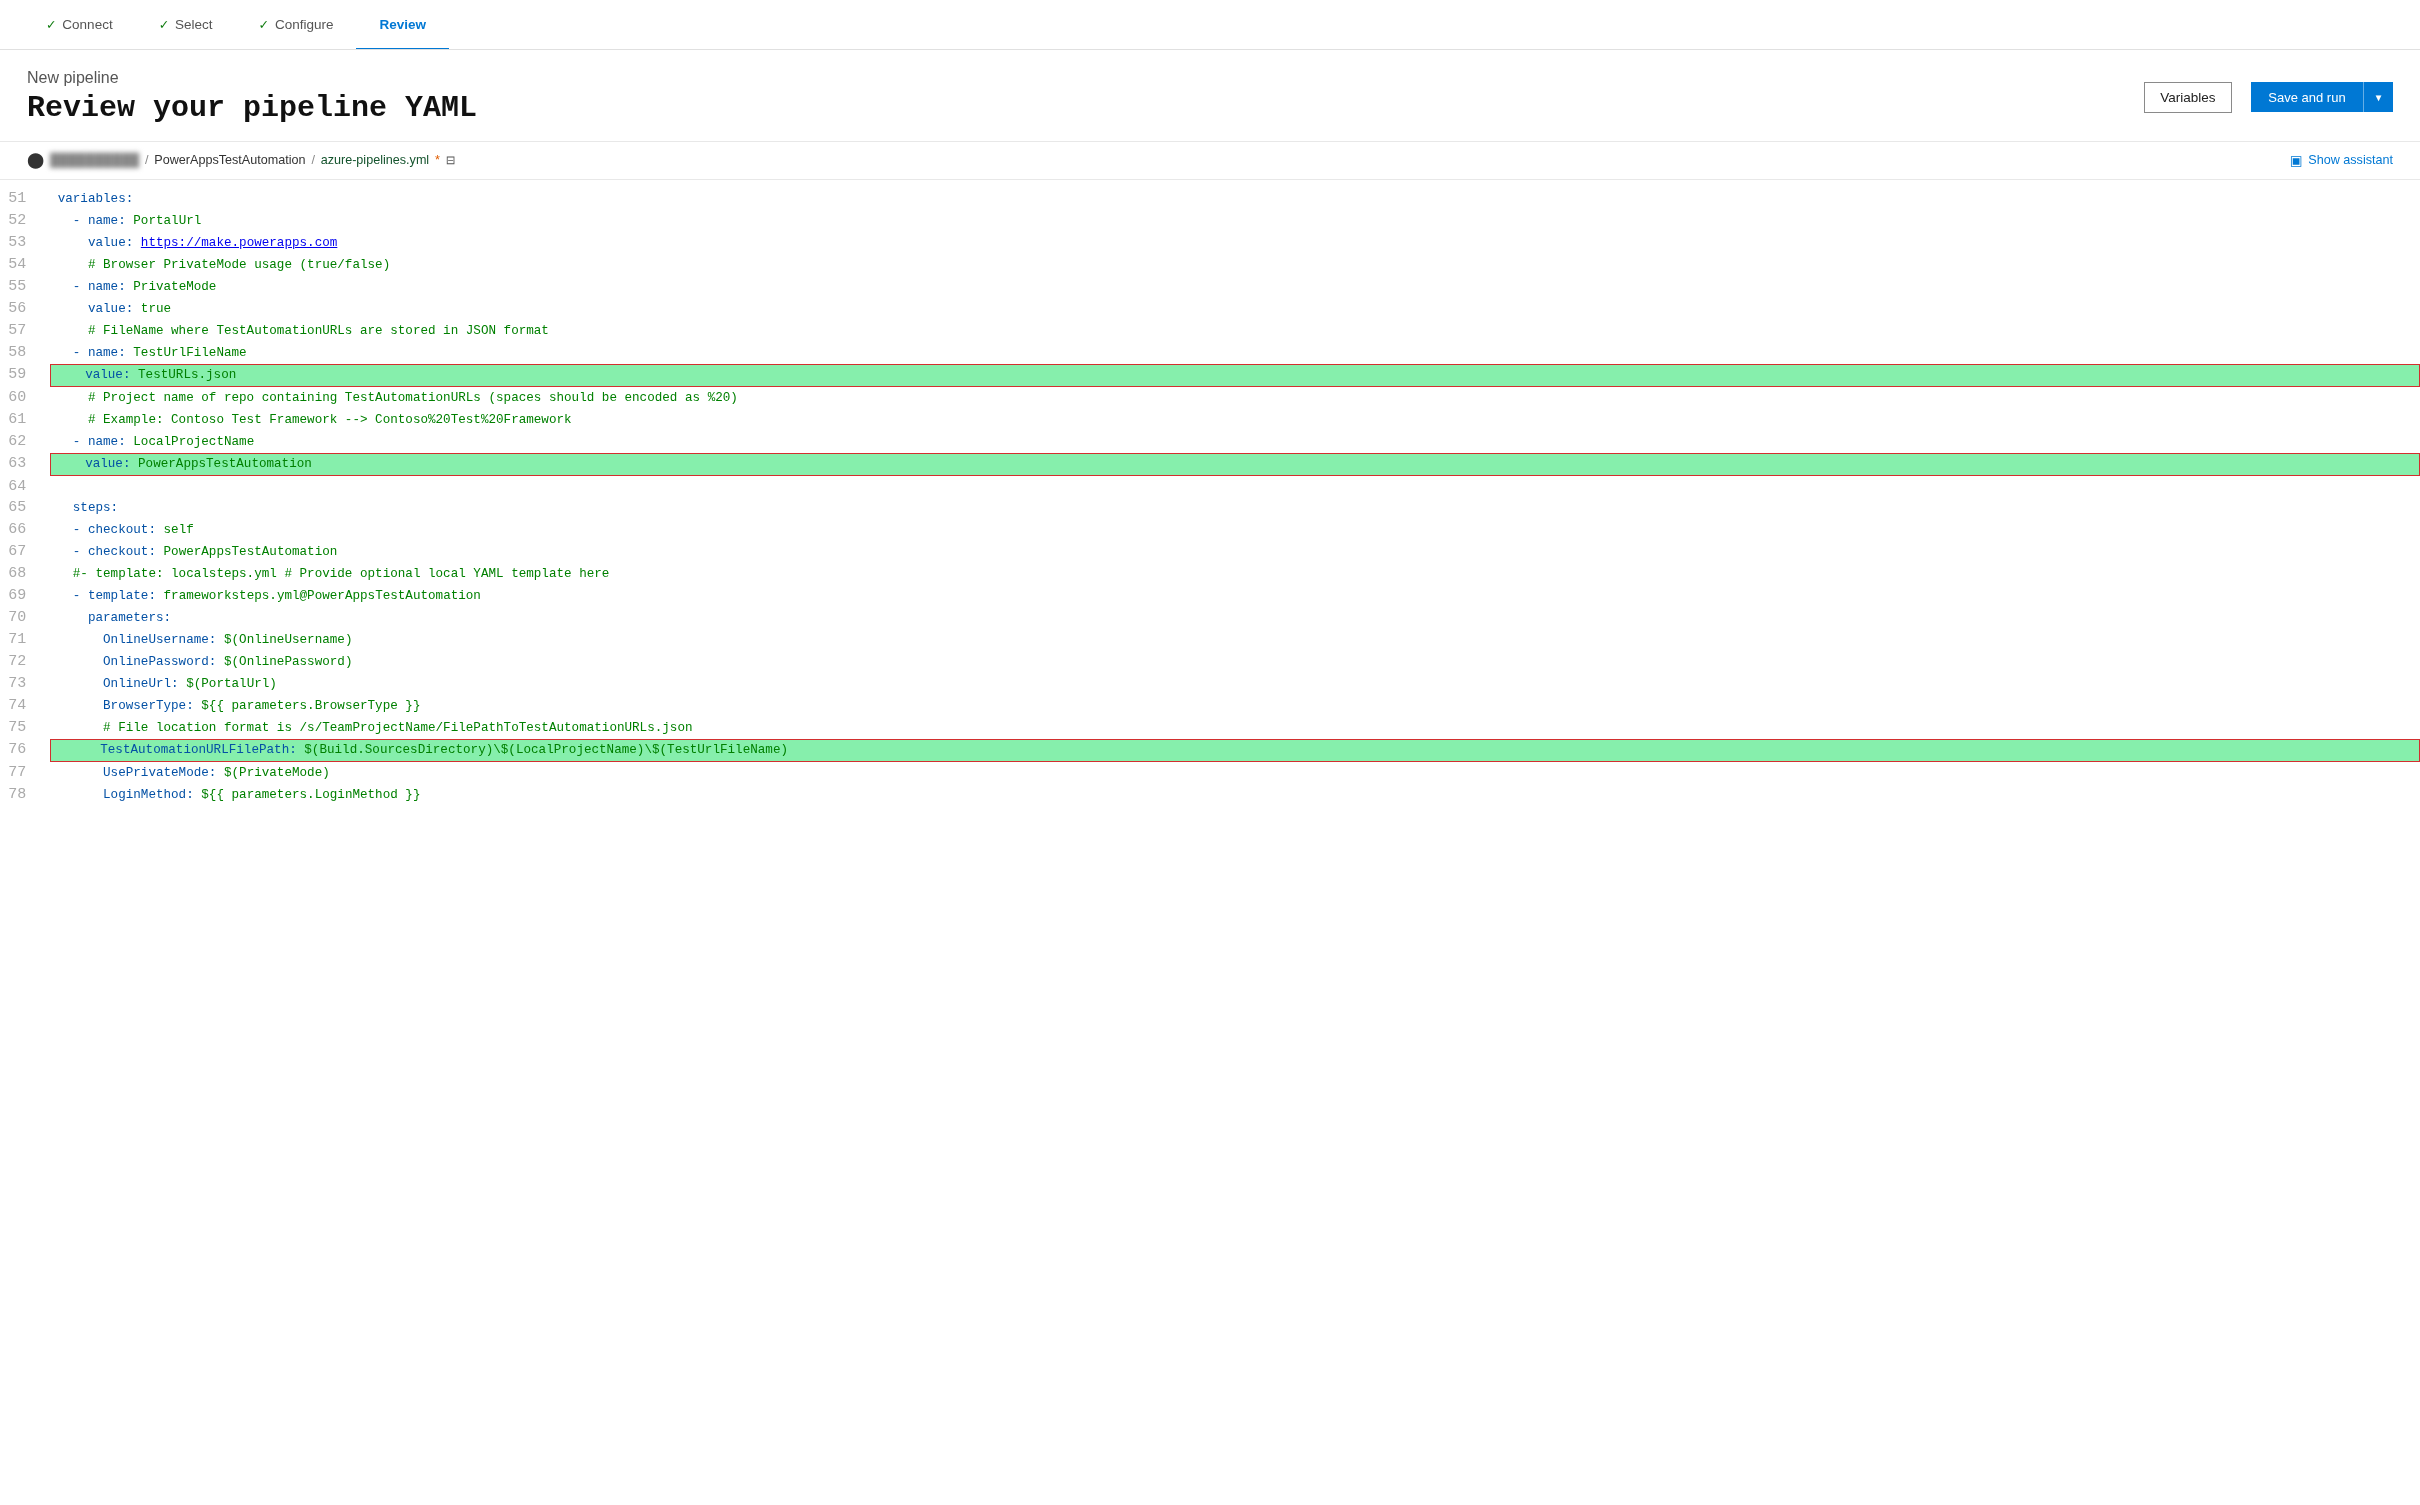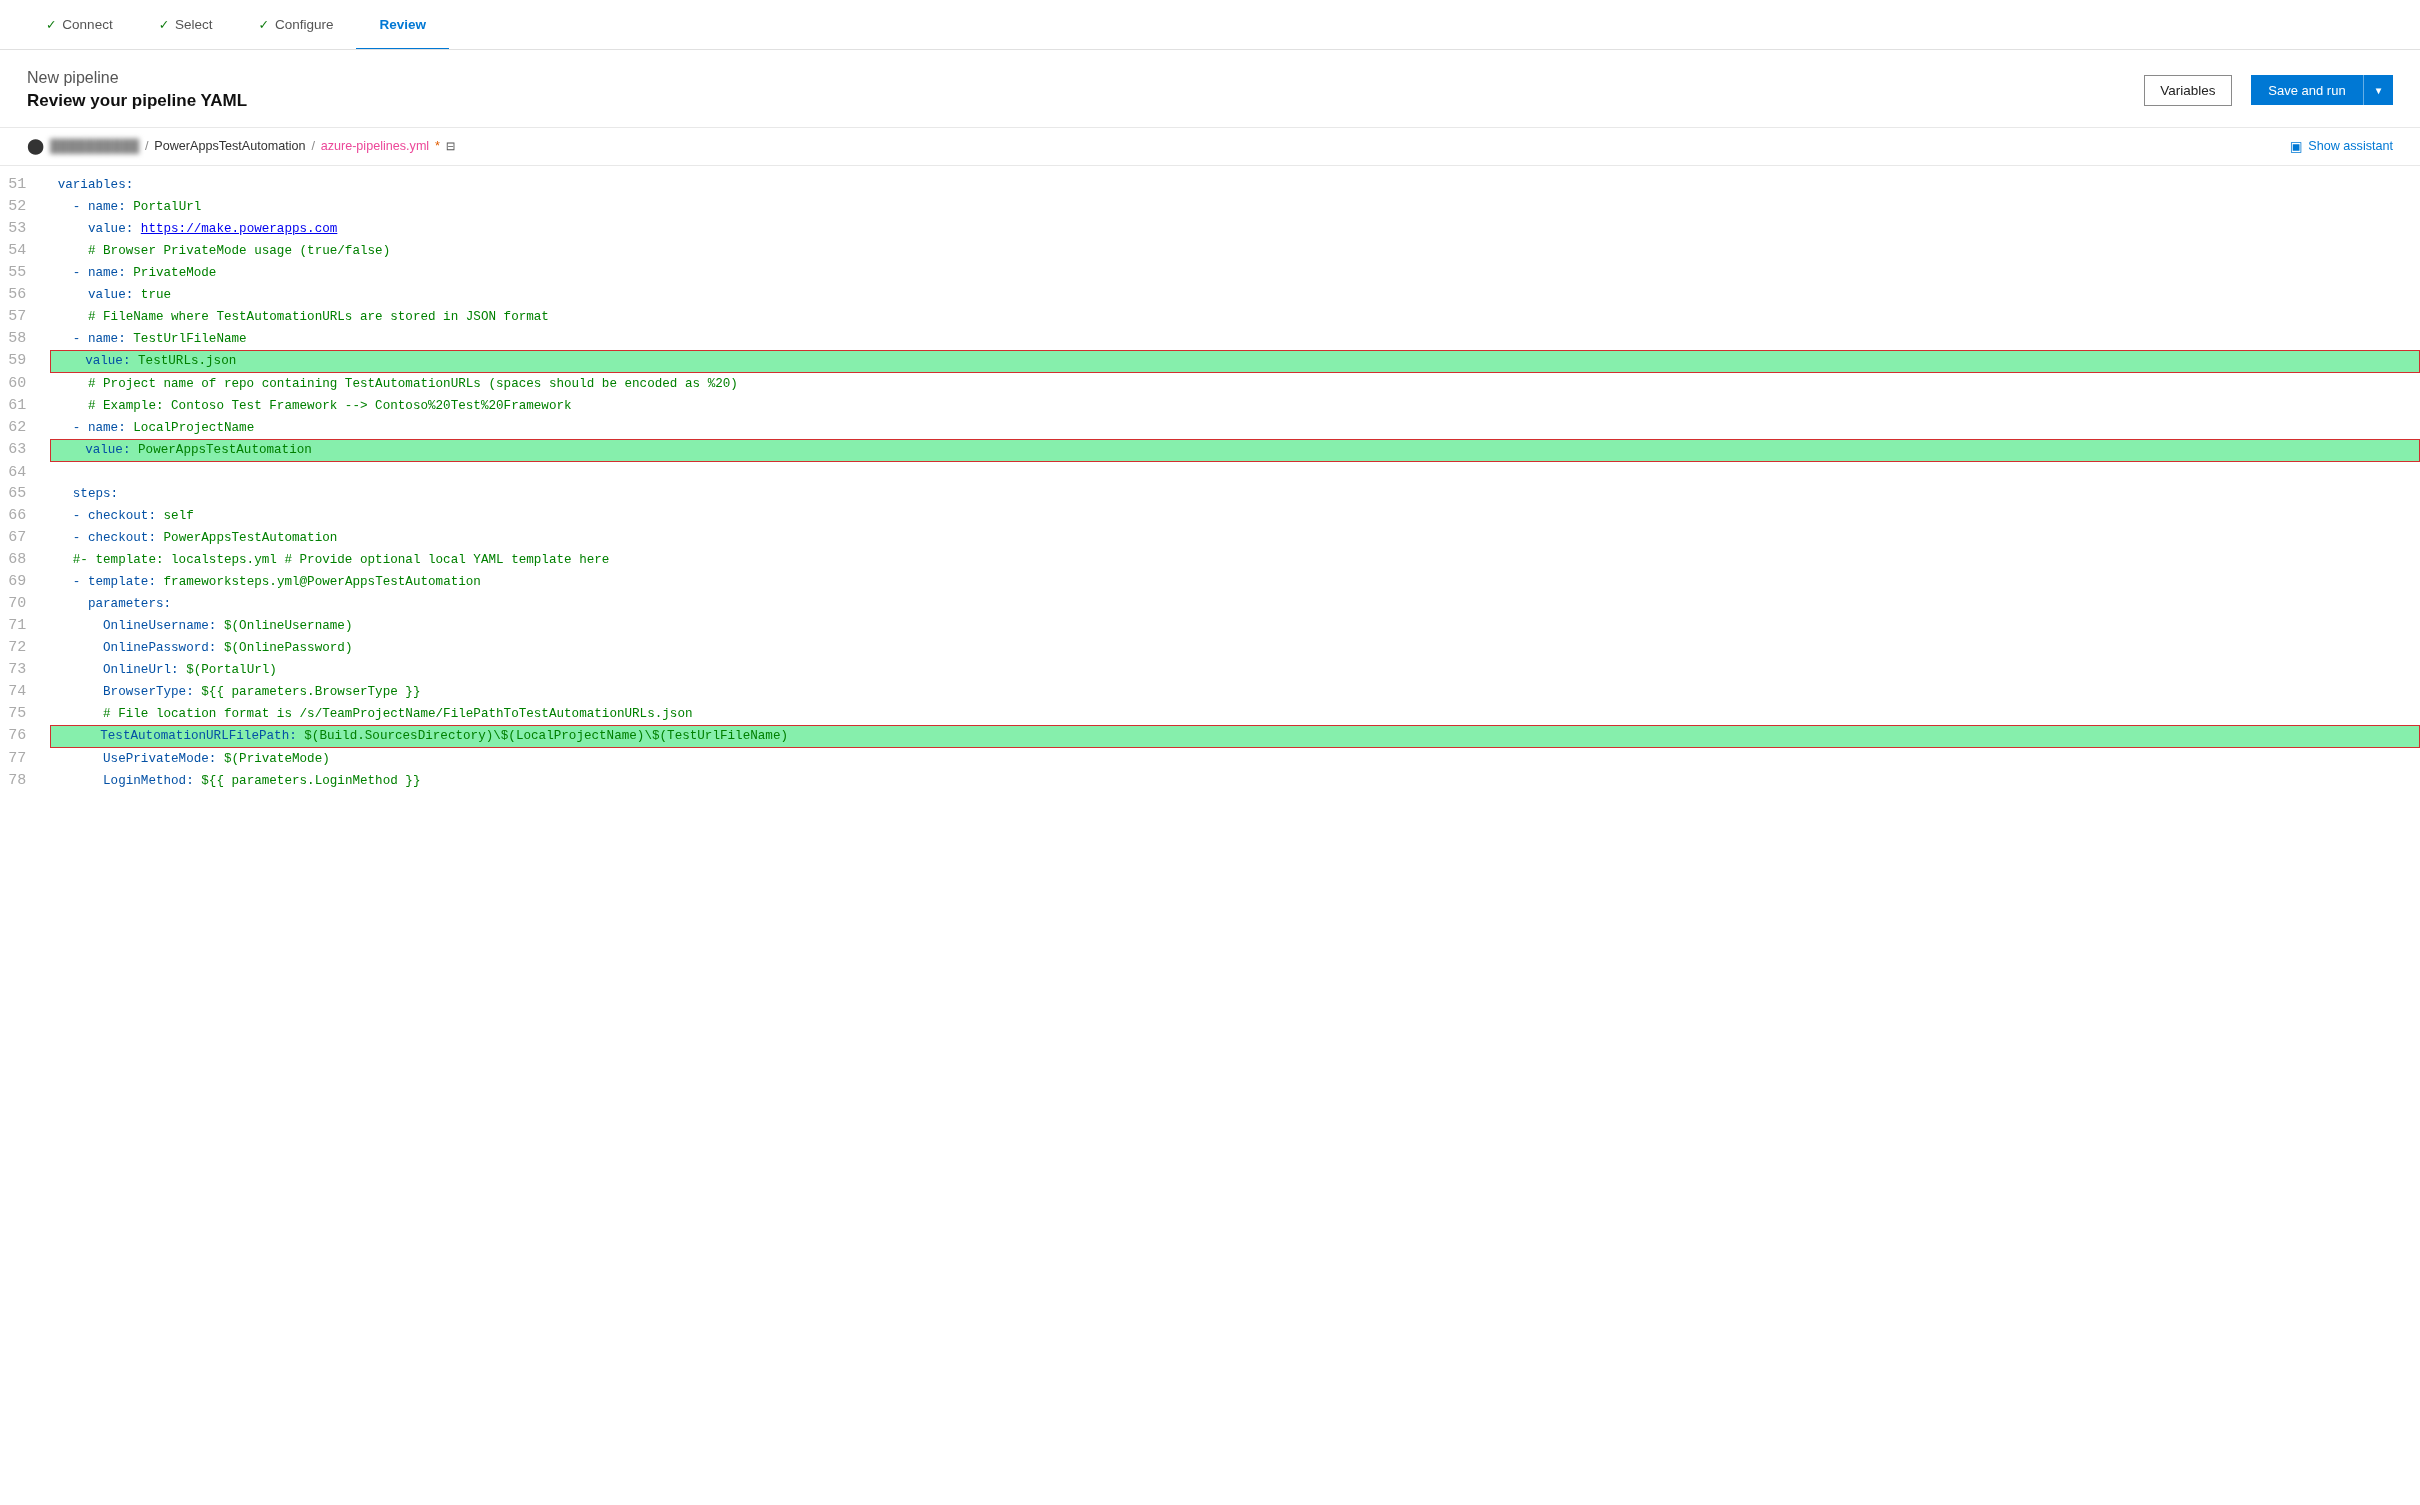--- a/index.html
+++ b/index.html
@@ -39,23 +39,24 @@
       display: flex;
       align-items: center;
       justify-content: space-between;
     }
     .header-left .sub-title {
       font-size: 16px;
       color: #555;
       margin-bottom: 3.9px;
     }
     .header-left h1 {
-      font-size: 17px;
+      font-size: 30px;
       font-weight: 600;
       color: #111;
+      font-family: Liberation Mono, monospace;
     }
     .header-right {
       display: flex;
       gap: 19px;
       align-items: center;
     }
     .btn-variables {
       border: 1px solid #8a8a8a;
       background: #fff;
       padding: 6.8px 15.4px;
@@ -97,21 +98,21 @@
     .file-path {
       display: flex;
       align-items: center;
       gap: 5.8px;
       font-size: 12.6px;
       color: #333;
     }
     .file-path .github-icon { font-size: 15.4px; color: #333; }
     .file-path .repo-name { color: #555; }
     .file-path .slash { color: #888; }
-    .file-path .file-name { color: #ec4899; font-weight: 500; }
+    .file-path .file-name { color: #14532d; font-weight: 500; }
     .file-path .asterisk { color: #e05c00; }
     .show-assistant {
       display: flex;
       align-items: center;
       gap: 5.8px;
       font-size: 12.6px;
       color: #0078d4;
       cursor: pointer;
     }
 

